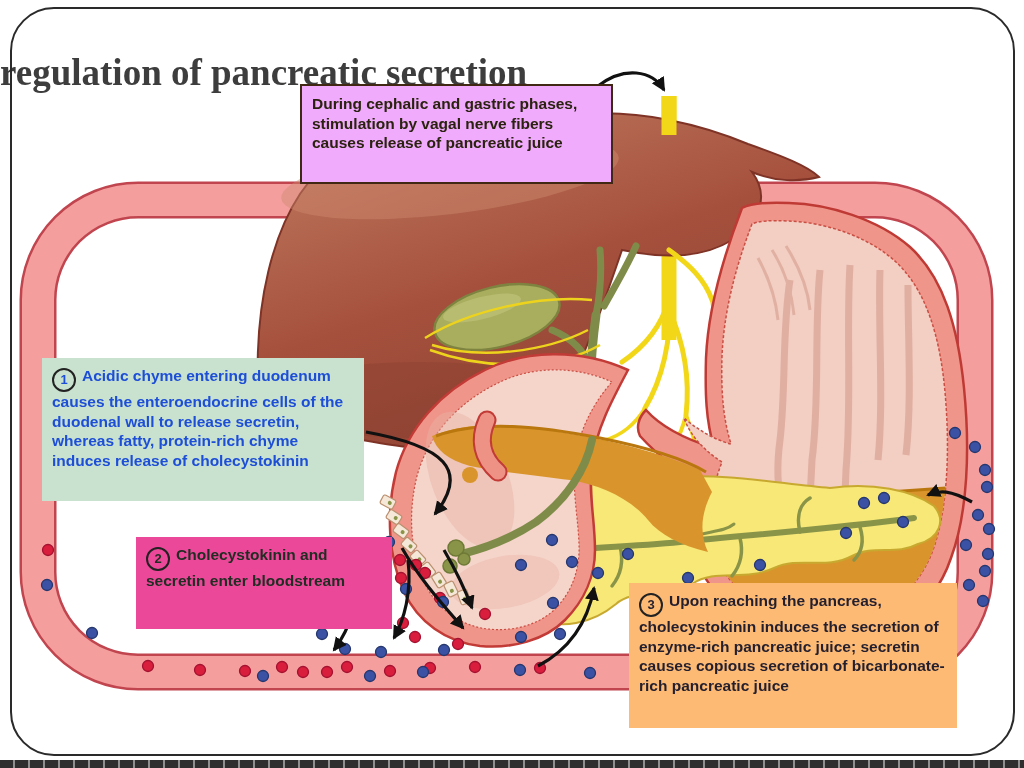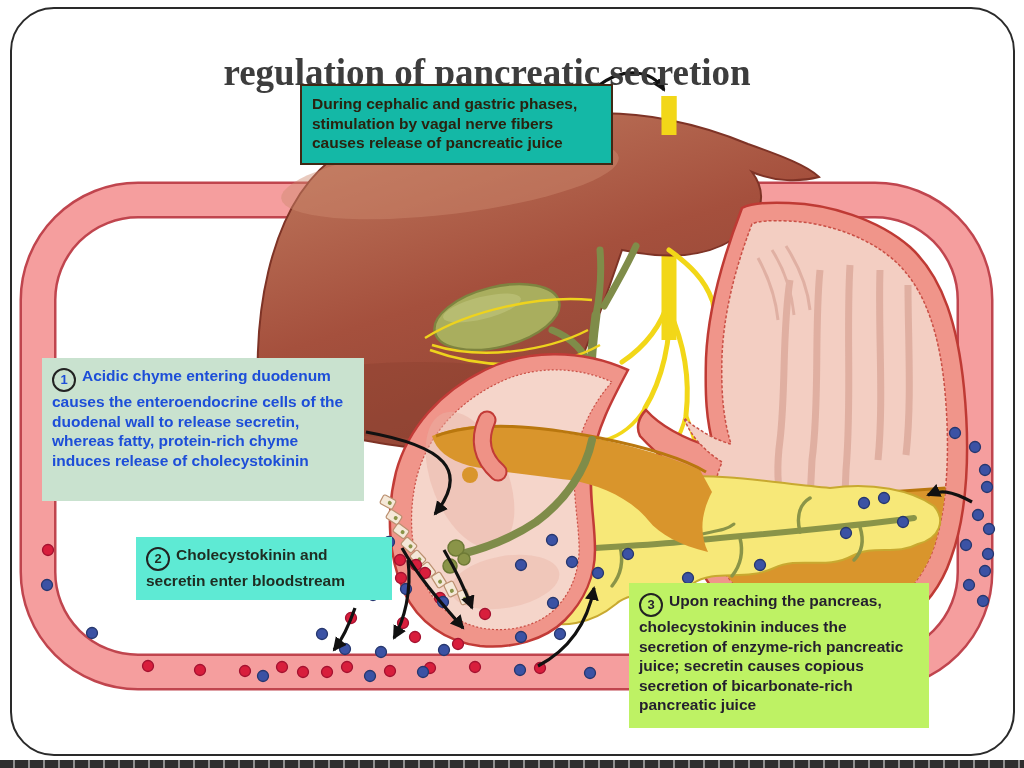--- a/index.html
+++ b/index.html
@@ -2,33 +2,33 @@
 <html><head>
 <meta charset="utf-8">
 <style>
   html,body{margin:0;padding:0;background:#fff;}
   .slide{position:relative;width:1024px;height:768px;background:#fff;overflow:hidden;
          font-family:"Liberation Sans",sans-serif;}
   .slide-border{position:absolute;left:10px;top:7px;right:9px;bottom:12px;
                 border:2px solid #2a2a2a;border-radius:44px;pointer-events:none;z-index:40;}
   .bottom-strip{position:absolute;left:0;right:0;bottom:0;height:8px;z-index:41;
                 background:repeating-linear-gradient(90deg,#2e2e2e 0 13px,#8f8f8f 13px 15px);}
-  .title{position:absolute;top:26px;left:0;right:50px;text-align:center;
+  .title{position:absolute;top:26px;left:0;right:50px;text-align:left;
          font-family:"Liberation Serif",serif;font-size:37px;color:#3d3d3d;z-index:30;}
   svg.anatomy{position:absolute;left:0;top:0;z-index:10;}
   .callout{position:absolute;z-index:35;font-weight:bold;font-size:15.5px;line-height:1.26;
            padding:8px 10px;box-sizing:border-box;}
   .callout .num{display:inline-flex;align-items:center;justify-content:center;
                 width:20px;height:20px;border:2px solid #222;border-radius:50%;
                 font-size:13px;margin-right:6px;vertical-align:-3px;}
-  .box-yellow{left:300px;top:84px;width:313px;height:81px;background:#14b8a6;
+  .box-yellow{left:300px;top:84px;width:313px;height:100px;background:#f0abfc;
               border:2px solid #402814;color:#2a220f;}
   .box-green1{left:42px;top:358px;width:322px;height:143px;background:#c9e2cf;color:#1d4ed8;}
-  .box-green2{left:136px;top:537px;width:256px;height:63px;background:#5eead4;color:#1f2d22;}
-  .box-purple{left:629px;top:583px;width:300px;height:145px;background:#bef264;color:#241f2e;}
+  .box-green2{left:136px;top:537px;width:256px;height:92px;background:#ec4899;color:#1f2d22;}
+  .box-purple{left:629px;top:583px;width:328px;height:145px;background:#fdba74;color:#241f2e;}
 </style>
 </head>
 <body>
 
 <div class="slide">
 
   <h1 class="title">regulation of pancreatic secretion</h1>
 
   <svg class="anatomy" width="1024" height="768" viewBox="0 0 1024 768">
     <defs>

